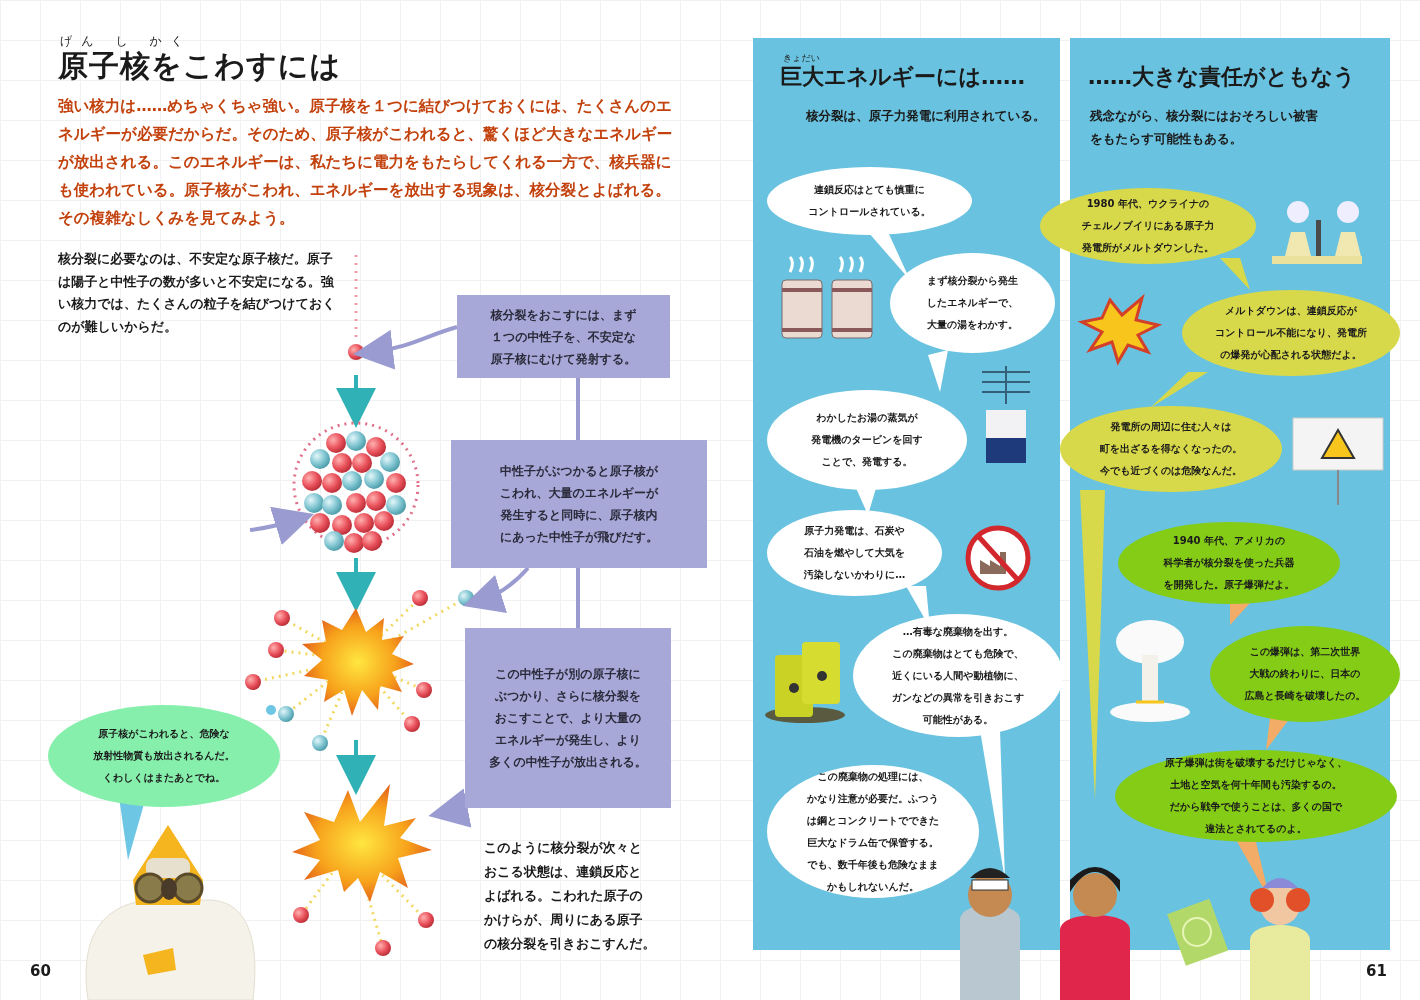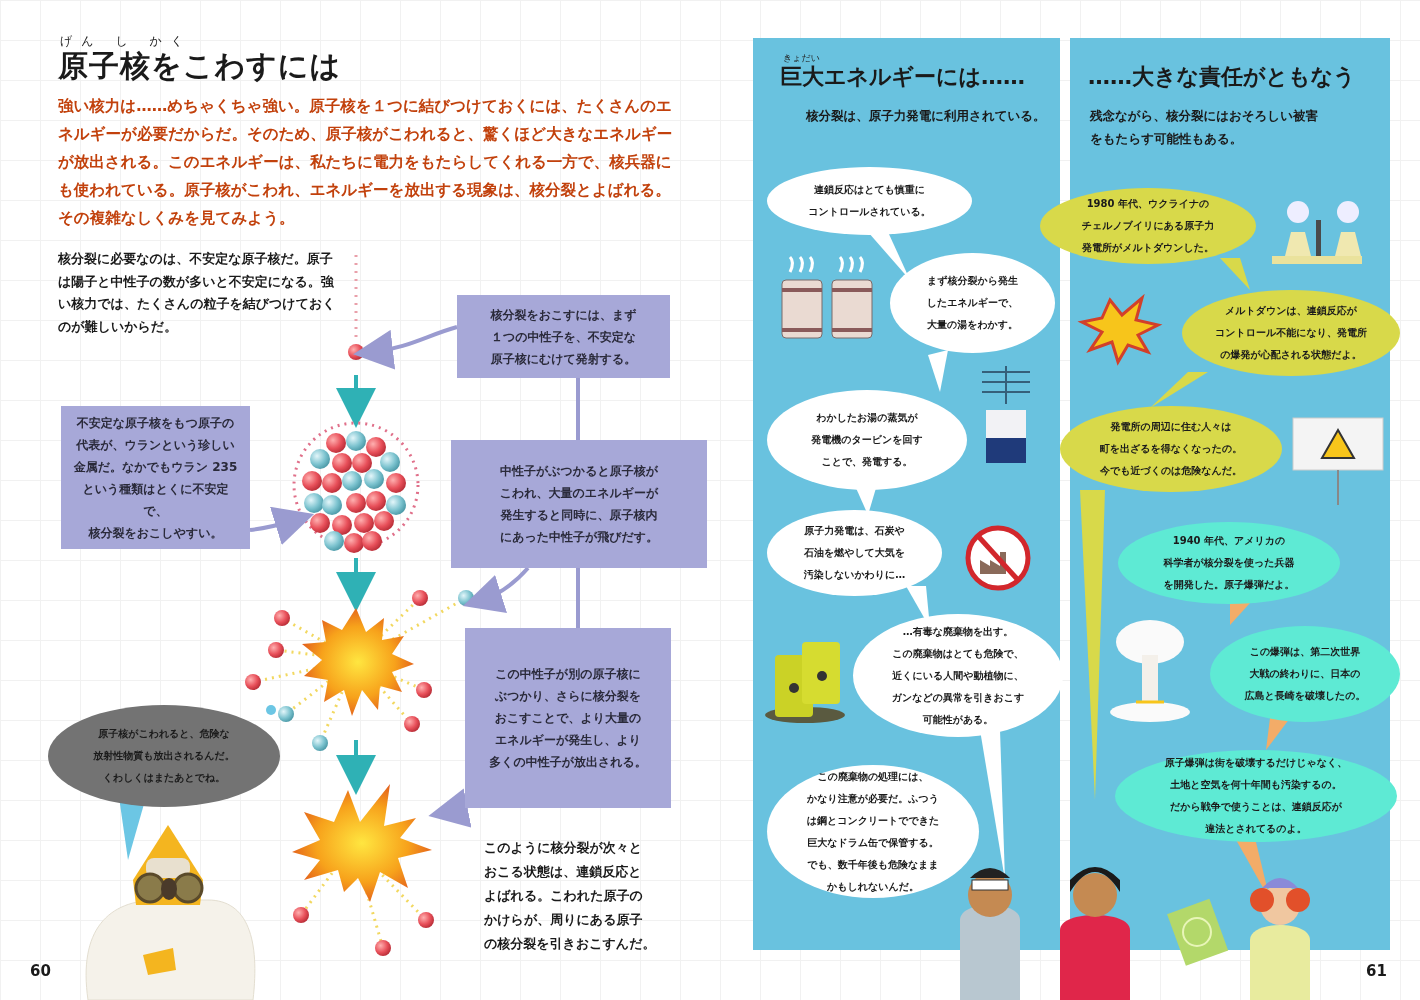--- a/index.html
+++ b/index.html
@@ -19,24 +19,24 @@
 
   .ruby-title { position: absolute; left: 52px; top: 33px; font-size: 12px; letter-spacing: 9px; color: #222; }
   .title { position: absolute; left: 50px; top: 46px; font-size: 30px; font-weight: bold; letter-spacing: 1px; }
   .intro { position: absolute; left: 50px; top: 92px; width: 620px; font-size: 15.5px; line-height: 28px; font-weight: bold; color: #c2410c; }
   .side-note { position: absolute; left: 50px; top: 248px; width: 280px; font-size: 13px; line-height: 22.5px; font-weight: bold; }
 
   .pbox { position: absolute; background: #a7a8d8; font-size: 12px; font-weight: bold; line-height: 22px; text-align: center; display: flex; align-items: center; justify-content: center; padding: 6px 10px; color: #2a2a3a; }
   .pbox span { white-space: pre-line; }
 
   .bubble { position: absolute; border-radius: 50%; display: flex; align-items: center; justify-content: center; text-align: center; font-size: 10px; font-weight: bold; line-height: 22px; white-space: pre-line; color: #1b1b1b; }
-  .bubble-blue { background: #737373; }
+  .bubble-blue { background: #86efac; }
   .bubble-white { background: #ffffff; }
   .bubble-yellow { background: #d8d94a; }
-  .bubble-orange { background: #5eead4; }
+  .bubble-orange { background: #84cc16; }
 
   .chain-text { position: absolute; left: 476px; top: 836px; width: 200px; font-size: 13px; line-height: 24px; font-weight: bold; white-space: pre-line; }
 
   .page-num { position: absolute; font-size: 15px; font-weight: bold; }
 
   .panel { position: absolute; background: #69c2df; }
   .panel-title { position: absolute; font-size: 22px; font-weight: bold; }
   .panel-sub { position: absolute; font-size: 12.5px; font-weight: bold; line-height: 23px; white-space: pre-line; }
   .ruby-small { position: absolute; font-size: 9px; color: #222; }
 
@@ -164,27 +164,20 @@
       <ellipse cx="161" cy="889" rx="8" ry="11" fill="#4a3a2a"></ellipse>
       <path d="M135,955 L165,948 L168,970 L140,975 Z" fill="#f4b51f"></path>
     </g>
   </svg>
 
   <div class="pbox" style="left:449px;top:295px;width:213px;height:83px;">
       <span>核分裂をおこすには、まず
 １つの中性子を、不安定な
 原子核にむけて発射する。</span>
     </div>
-  <div class="pbox" style="left:53px;top:406px;width:189px;height:143px;">
-      <span>不安定な原子核をもつ原子の
-代表が、ウランという珍しい
-金属だ。なかでもウラン 235
-という種類はとくに不安定で、
-核分裂をおこしやすい。</span>
-    </div>
   <div class="pbox" style="left:443px;top:440px;width:256px;height:128px;">
       <span>中性子がぶつかると原子核が
 こわれ、大量のエネルギーが
 発生すると同時に、原子核内
 にあった中性子が飛びだす。</span>
     </div>
   <div class="pbox" style="left:457px;top:628px;width:206px;height:180px;">
       <span>この中性子が別の原子核に
 ぶつかり、さらに核分裂を
 おこすことで、より大量の
@@ -342,17 +335,17 @@
 町を出ざるを得なくなったの。
 今でも近づくのは危険なんだ。</div>
   <div class="bubble bubble-orange" style="left:408px;top:522px;width:222px;height:82px;">1940 年代、アメリカの
 科学者が核分裂を使った兵器
 を開発した。原子爆弾だよ。</div>
   <div class="bubble bubble-orange" style="left:500px;top:626px;width:190px;height:96px;">この爆弾は、第二次世界
 大戦の終わりに、日本の
 広島と長崎を破壊したの。</div>
   <div class="bubble bubble-orange" style="left:405px;top:750px;width:282px;height:92px;">原子爆弾は街を破壊するだけじゃなく、
 土地と空気を何十年間も汚染するの。
-だから戦争で使うことは、連鎖反応が
+だから戦争で使うことは、多くの国で
 違法とされてるのよ。</div>
 
   <div class="page-num" style="left:656px;top:962px;">61</div>
 </div>
 
 </body></html>

